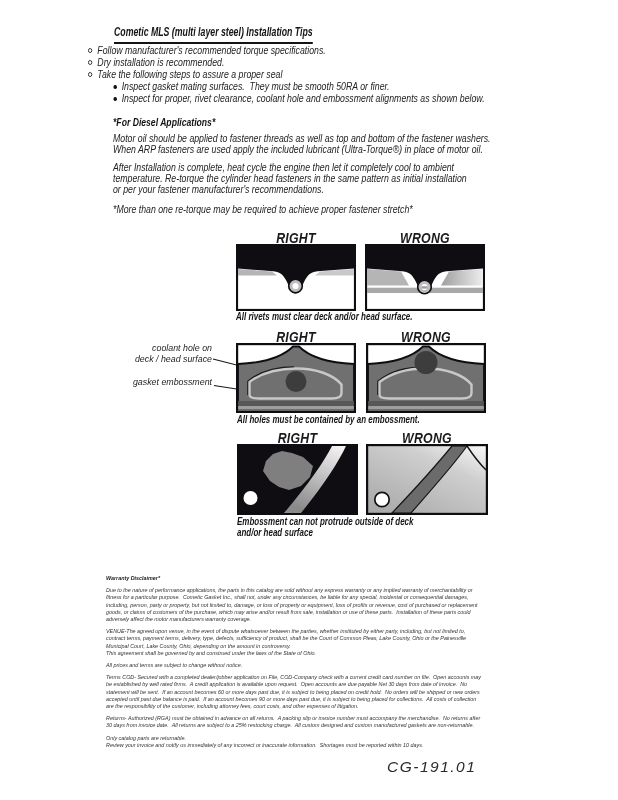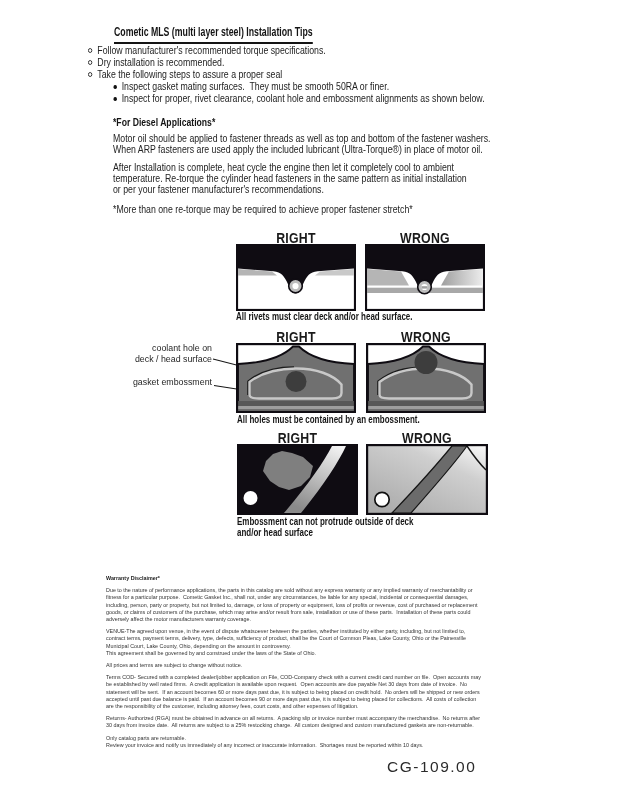--- a/index.html
+++ b/index.html
@@ -1,17 +1,17 @@
 <!DOCTYPE html>
 <html><head>
 <meta charset="utf-8">
 <style>
   html,body{margin:0;padding:0;background:#e8e8e8;}
   .page{position:relative;width:618px;height:800px;background:#ffffff;overflow:hidden;
-        font-family:"Liberation Sans","DejaVu Sans",sans-serif;color:#1d1d1d;}
+        font-family:"Liberation Sans","DejaVu Sans",sans-serif;color:#1d1d1d;font-style:italic;}
   .abs{position:absolute;}
   .sx70{transform:scaleX(.70);transform-origin:0 0;}
   .sx75{transform:scaleX(.75);transform-origin:0 0;}
   .sx76{transform:scaleX(.76);transform-origin:0 0;}
   .sx85{transform:scaleX(.85);transform-origin:0 0;}
   .sx87{transform:scaleX(.87);transform-origin:0 0;}
   .pre{white-space:pre;}
 
   .title{left:114px;top:25px;font-size:12.5px;font-weight:700;color:#141414;}
   .title .ttl-inner{display:inline-block;border-bottom:2px solid #141414;padding-bottom:3px;white-space:pre;}
@@ -187,15 +187,15 @@
 be established by well rated firms.  A credit application is available upon request.  Open accounts are due payable Net 30 days from date of invoice.  No
 statement will be sent.  If an account becomes 60 or more days past due, it is subject to being placed on credit hold.  No orders will be shipped or new orders
 accepted until past due balance is paid.  If an account becomes 90 or more days past due, it is subject to being placed for collections.  All costs of collection
 are the responsibility of the customer, including attorney fees, court costs, and other expenses of litigation.</p>
     <p>Returns- Authorized (RGA) must be obtained in advance on all returns.  A packing slip or invoice number must accompany the merchandise.  No returns after
 30 days from invoice date.  All returns are subject to a 25% restocking charge.  All custom designed and custom manufactured gaskets are non-returnable.</p>
     <p>Only catalog parts are returnable.
 Review your invoice and notify us immediately of any incorrect or inaccurate information.  Shortages must be reported within 10 days.</p>
   </div>
 
-  <div class="abs pagenum">CG-109.00</div>
+  <div class="abs pagenum">CG-191.01</div>
 
 </div>
 
 </body></html>

